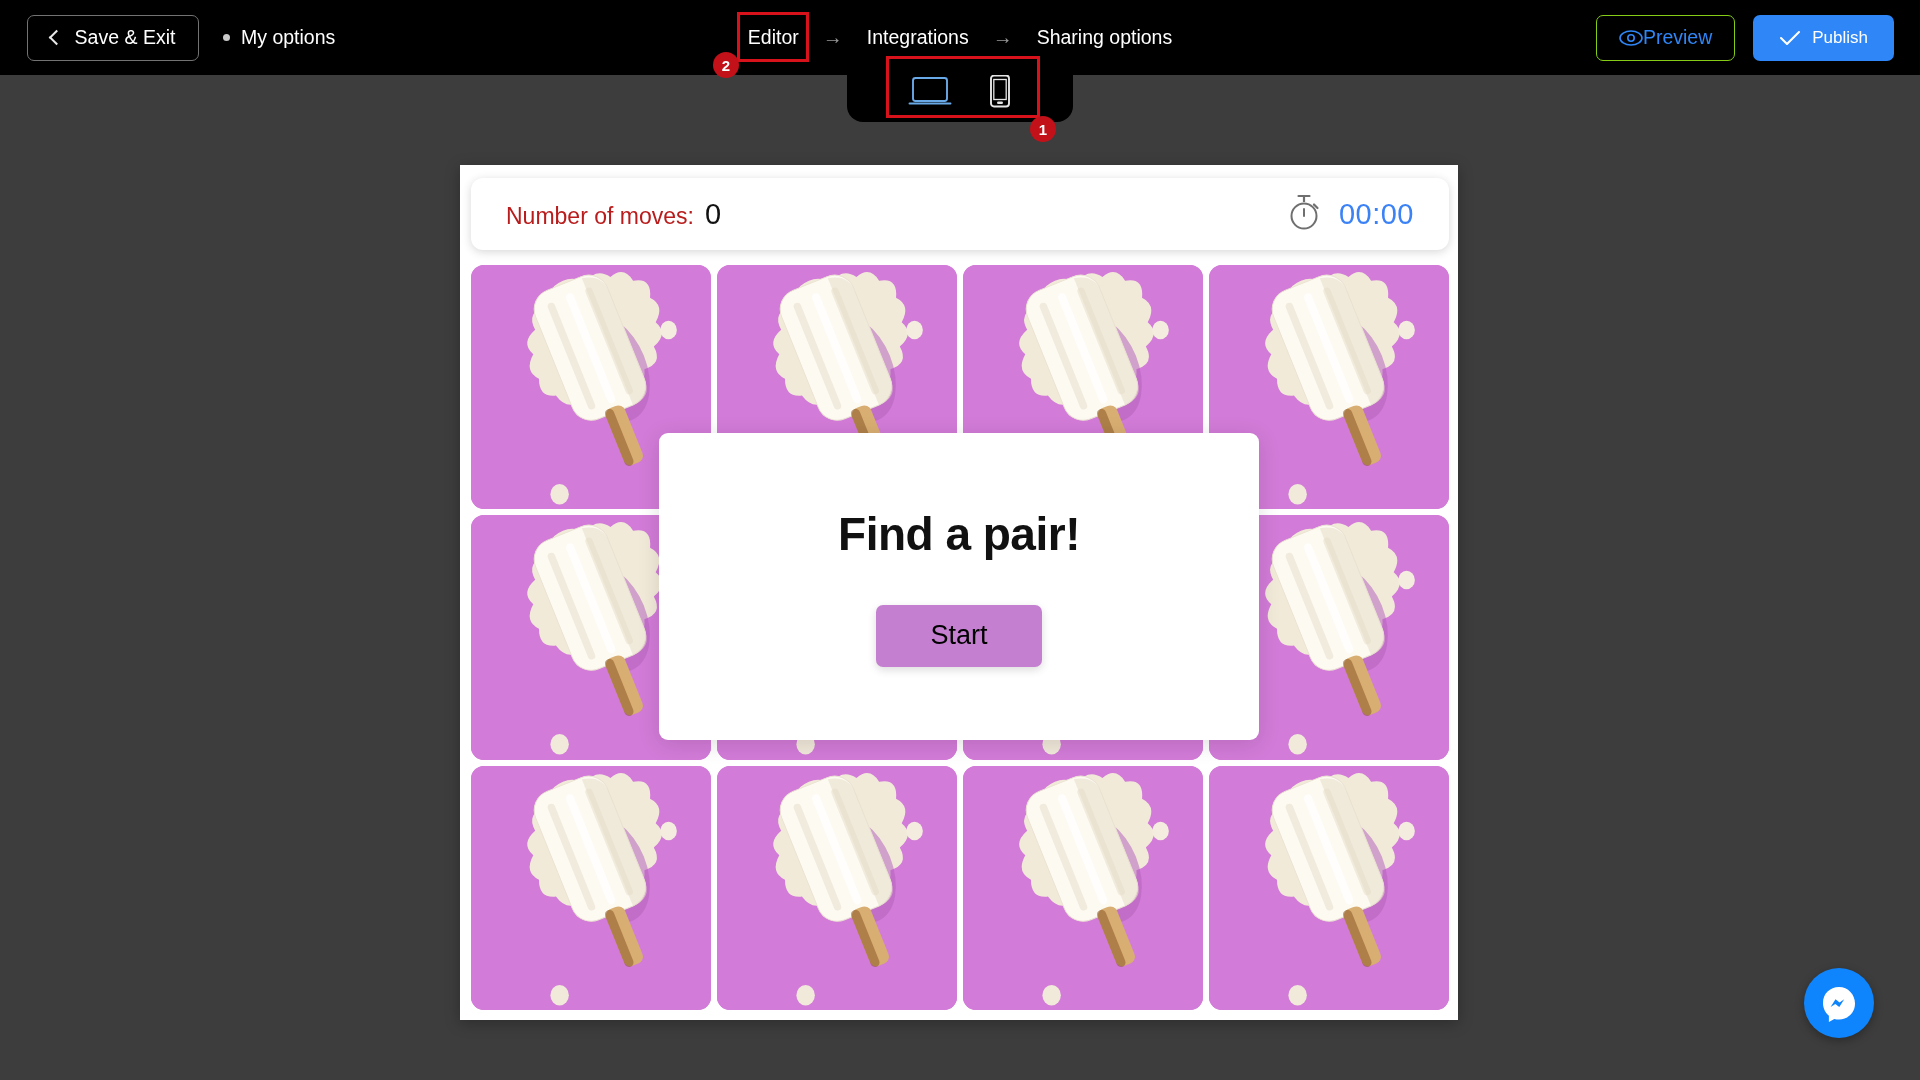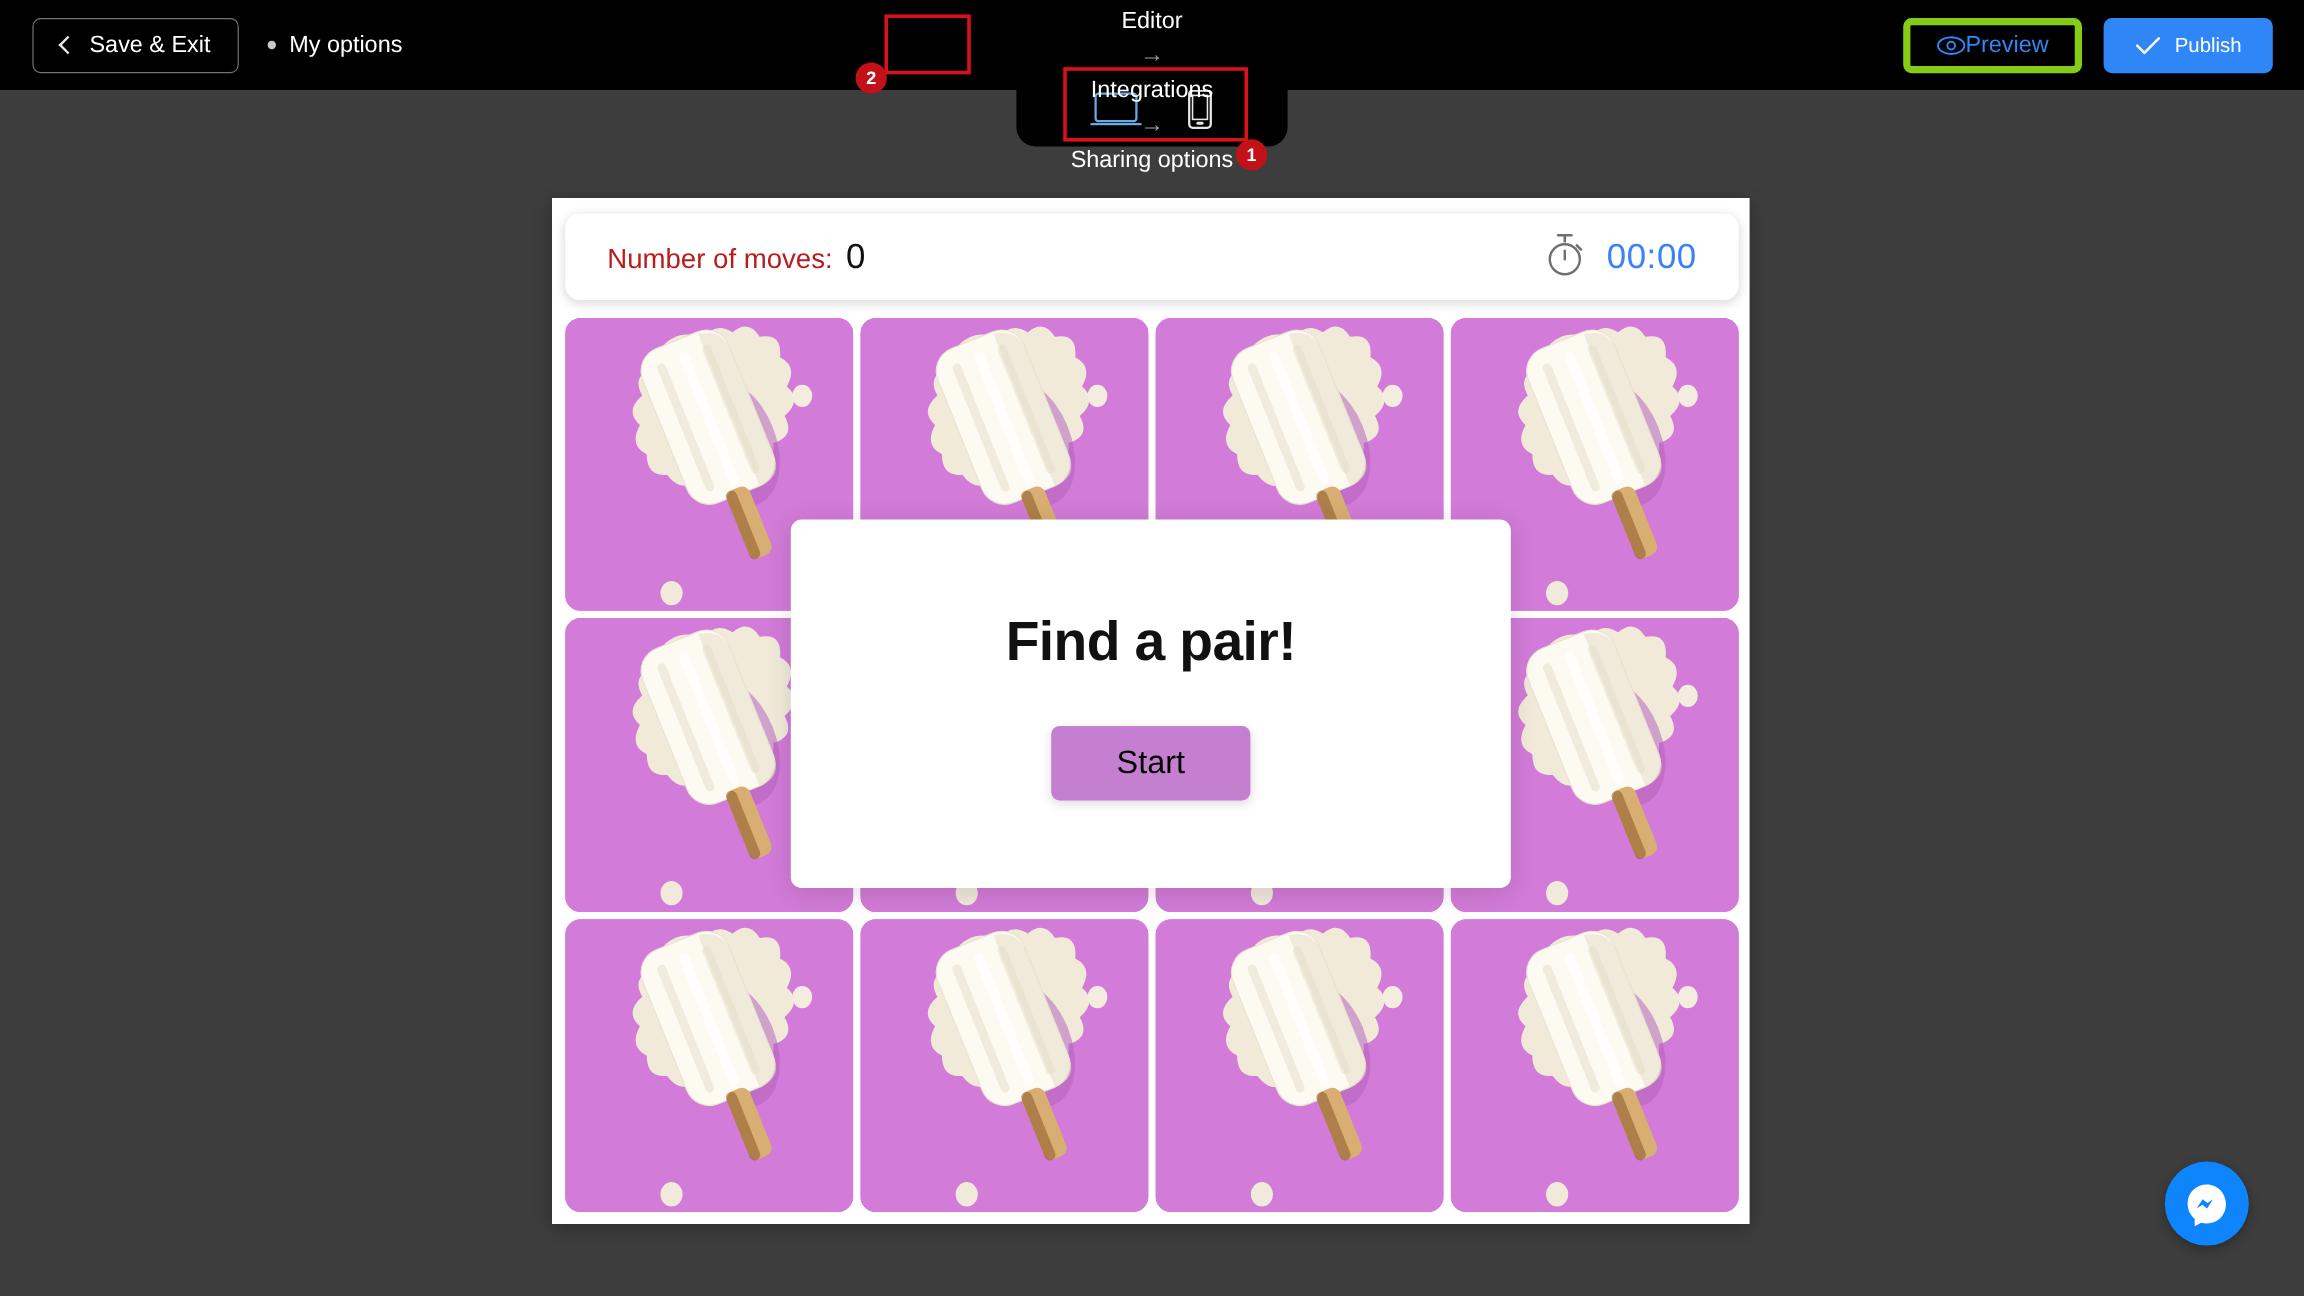--- a/index.html
+++ b/index.html
@@ -25,36 +25,36 @@
   .chev{ width:11px; height:11px; border-left:2px solid #e8e8e8; border-bottom:2px solid #e8e8e8;
          transform:rotate(45deg); display:inline-block; margin-right:1px;}
   .proj{
     display:flex; align-items:center; gap:11px; margin-left:24px;
     color:#fff; font-size:19.5px;
   }
   .proj .dot{ width:7px; height:7px; border-radius:50%; background:#c9c9c9; display:block; }
 
   .breadcrumb{
     position:absolute; left:50%; transform:translateX(-50%);
-    top:0; height:75px; display:flex; align-items:center; gap:0;flex-direction:column;
+    top:0; height:75px; display:flex; align-items:center; gap:0;
   }
   .crumb{
     color:#fff; font-size:19.5px; padding:6px 10px; cursor:pointer; white-space:nowrap;
   }
   .crumb.active{ color:#ffffff; }
   .crumb-arrow{
     color:#9a9a9a; font-size:20px; margin:0 14px; user-select:none;
   }
 
   .topright{
     position:absolute; right:26px; top:0; height:75px;
     display:flex; align-items:center; gap:18px;
   }
   .btn-preview{
-    height:46px; padding:0 22px; border:6px solid #84cc16; border-radius:7px;
+    height:46px; padding:0 22px; border:1px solid #84cc16; border-radius:7px;
     background:#000; color:#2f86f6; font-size:19.5px;
     display:flex; align-items:center; cursor:pointer;
   }
   .btn-publish{
     height:46px; padding:0 26px; border:none; border-radius:7px;
     background:#2f86f6; color:#fff; font-size:17px;
     display:flex; align-items:center; gap:11px; cursor:pointer;
   }
   .eye{ width:24px; height:16px; position:relative; display:block; }
   .eye svg, .chk svg { display:block; }

